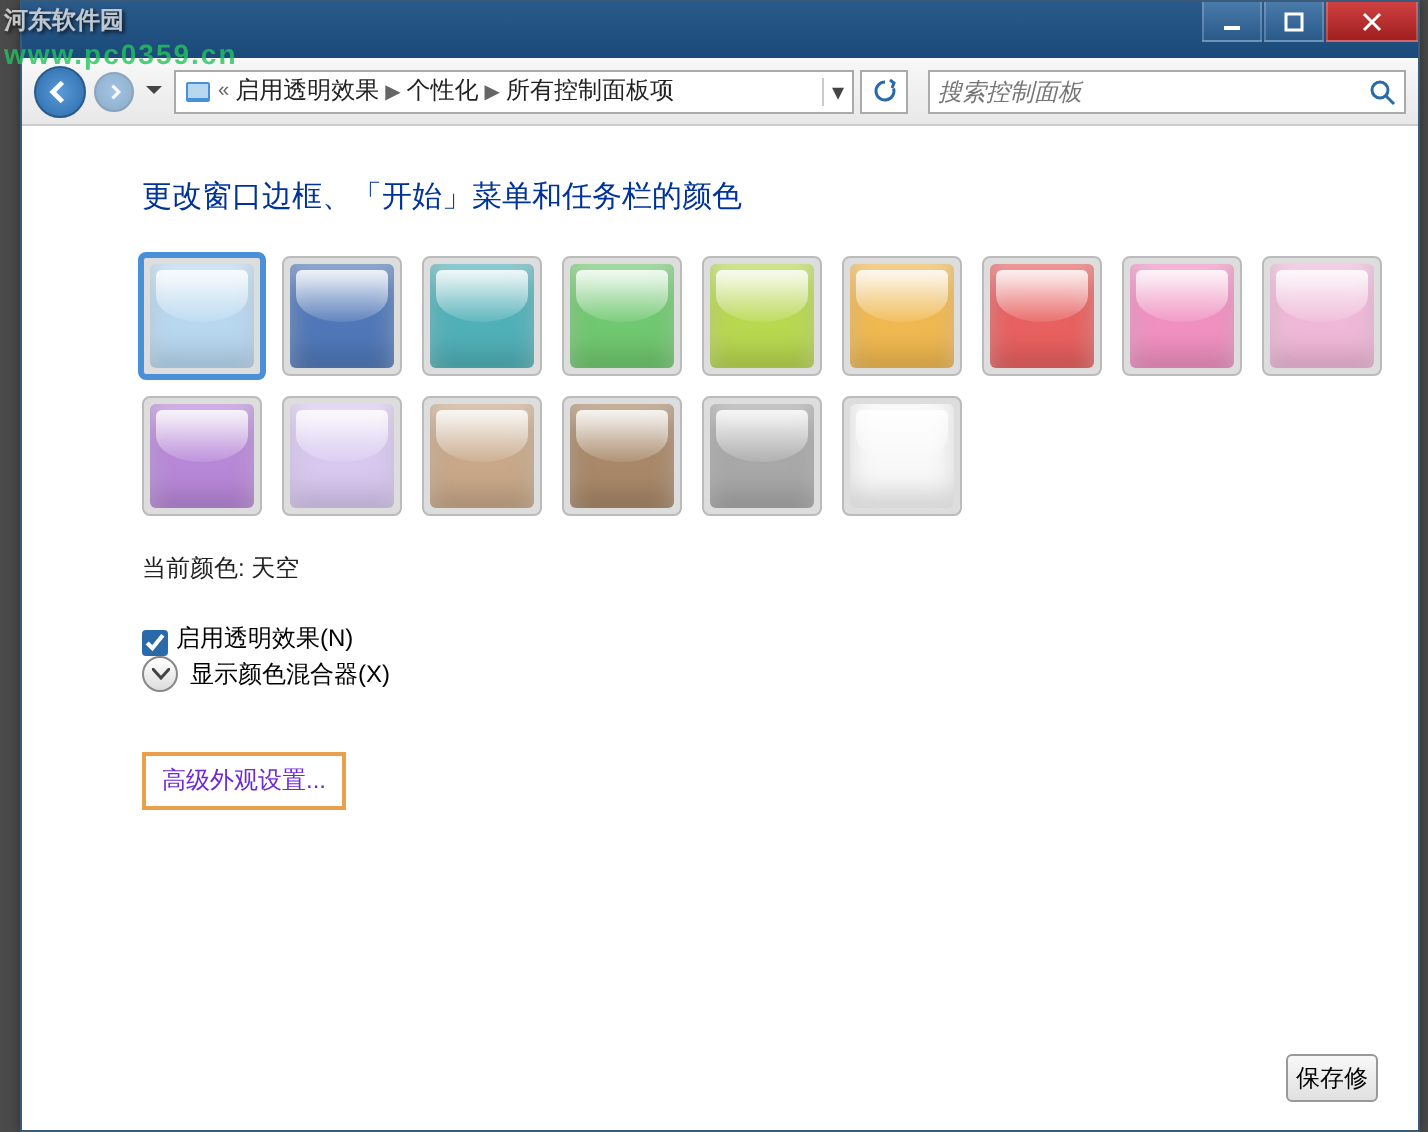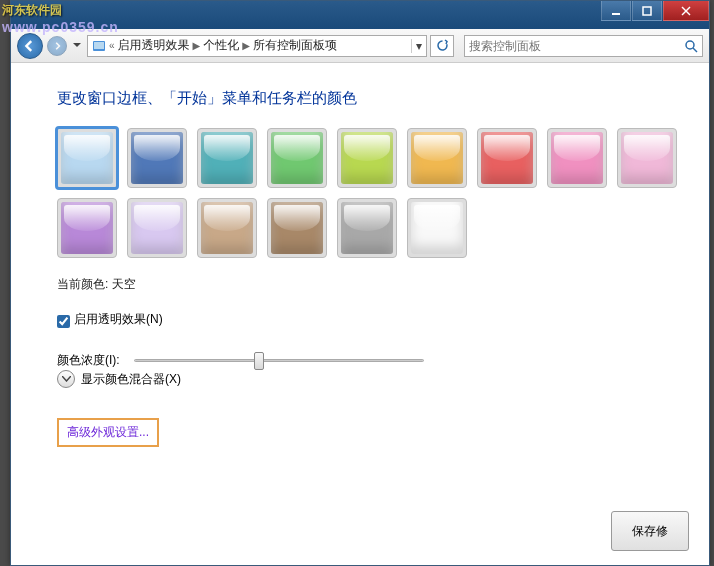--- a/index.html
+++ b/index.html
@@ -1,57 +1,57 @@
 <!DOCTYPE html>
 <html><head>
 <meta charset="utf-8">
 <style>
 *{box-sizing:border-box;margin:0;padding:0;font-family:"Microsoft YaHei","Segoe UI",sans-serif;font-size:12px}
 body{background:#4a4a4a;width:714px;height:566px;overflow:hidden;position:relative}
 .watermark{position:absolute;top:2px;left:2px;z-index:100;color:#888;font-size:20px;font-weight:bold;opacity:.8}
-.watermark .wm1{color:#fde047;text-shadow:1px 1px 2px #000}
-.watermark .wm2{color:#c4b5fd;font-size:14px;letter-spacing:1px}
+.watermark .wm1{color:#e5e5e5;text-shadow:1px 1px 2px #000}
+.watermark .wm2{color:#22c55e;font-size:14px;letter-spacing:1px}
 .win{position:absolute;top:0;left:10px;width:700px;height:566px;background:#fff;border:1px solid #3a5a7a;box-shadow:0 0 6px rgba(0,0,0,.4)}
 .titlebar{height:28px;background:linear-gradient(#2a5a8a,#1a4a7a);display:flex;justify-content:flex-end;align-items:flex-start;padding:0}
 .tb-btn{width:30px;height:20px;margin-left:1px;display:flex;align-items:center;justify-content:center;border:1px solid rgba(255,255,255,.2);border-top:none}
 .tb-min{background:linear-gradient(#4a7aaa,#2a5a8a)}
 .tb-max{background:linear-gradient(#4a7aaa,#2a5a8a)}
 .tb-close{background:linear-gradient(#d04040,#a02020);width:46px}
 .tb-btn svg{width:10px;height:10px}
 .navbar{height:34px;background:linear-gradient(#f8f8f8,#e8e8e8);border-bottom:1px solid #ccc;display:flex;align-items:center;padding:0 6px;gap:4px}
 .nav-back,.nav-fwd{width:26px;height:26px;border-radius:50%;background:radial-gradient(#5a9ad8,#2a6aa8);display:flex;align-items:center;justify-content:center;border:1px solid #2a5a8a}
 .nav-fwd{width:20px;height:20px;opacity:.5}
 .nav-dd{width:12px;height:20px;display:flex;align-items:center;justify-content:center}
 .addr{flex:0 0 340px;height:22px;border:1px solid #aaa;background:#fff;display:flex;align-items:center;padding:0 4px;gap:3px}
 .addr .sep{color:#666;font-size:10px}
 .addr span{color:#222}
 .addr .drop{margin-left:auto;border-left:1px solid #ccc;padding-left:4px;color:#444}
 .refresh{width:24px;height:22px;border:1px solid #aaa;background:#fff;display:flex;align-items:center;justify-content:center;margin-left:-1px}
 .search{flex:1;height:22px;border:1px solid #aaa;background:#fff;display:flex;align-items:center;padding:0 4px;margin-left:6px}
-.search input{border:none;outline:none;flex:1;color:#888;background:transparent}
-.content{padding:26px 30px 0 46px}
+.search input{border:none;outline:none;flex:1;color:#888;font-style:italic;background:transparent}
+.content{padding:26px 30px 0 60px}
 .heading{color:#003399;font-size:15px;margin-bottom:20px}
 .swatches{display:flex;flex-wrap:wrap;gap:10px;width:620px}
 .swatch{width:60px;height:60px;border:1px solid #bbb;border-radius:4px;position:relative;cursor:pointer;background:#ddd}
 .swatch.sel{border:3px solid #4a90d9;width:64px;height:64px;margin:-2px}
 .swatch::before{content:"";position:absolute;inset:3px;border-radius:3px;background:var(--c);box-shadow:inset 0 -8px 12px rgba(0,0,0,.15),inset 0 8px 12px rgba(255,255,255,.4)}
 .swatch::after{content:"";position:absolute;top:6px;left:6px;right:6px;height:45%;border-radius:3px 3px 50% 50%;background:linear-gradient(rgba(255,255,255,.85),rgba(255,255,255,.1))}
 .cur{margin-top:18px;color:#222}
 .cur .val{color:#222}
 .chk{margin-top:18px;display:flex;align-items:flex-end;gap:4px}
 .chk input{accent-color:#2a6aa8}
 .slider-row{margin-top:22px;display:flex;align-items:center;gap:14px}
 .slider{position:relative;width:290px;height:20px}
 .track{position:absolute;top:9px;left:0;right:0;height:3px;background:#ccc;border-radius:2px;border:1px solid #aaa}
 .thumb{position:absolute;top:2px;left:120px;width:10px;height:18px;background:linear-gradient(#f8f8f8,#d8d8d8);border:1px solid #888;border-radius:2px}
 .expand{display:flex;align-items:center;gap:6px;cursor:pointer}
 .exp-btn{width:18px;height:18px;border:1px solid #888;border-radius:50%;background:linear-gradient(#fff,#ddd);display:flex;align-items:center;justify-content:center}
 .adv{margin-top:30px;display:inline-block;padding:4px 8px;border:2px solid #e8a04a;color:#6d28d9;cursor:pointer}
 .footer{position:absolute;bottom:14px;right:20px;display:flex;gap:8px}
-.btn{height:40px;padding:0 20px;background:linear-gradient(#f8f8f8,#e0e0e0);border:1px solid #999;border-radius:3px;cursor:pointer}
+.btn{height:24px;padding:0 4px;background:linear-gradient(#f8f8f8,#e0e0e0);border:1px solid #999;border-radius:3px;cursor:pointer}
 </style>
 </head>
 <body>
 
 <div class="watermark">
   <div class="wm1">河东软件园</div>
   <div class="wm2">www.pc0359.cn</div>
 </div>
 
 <div class="win">
@@ -137,27 +137,20 @@
         <div class="swatch" title="灰" style="--c: #a8a8a8;"></div>
         <div class="swatch" title="白" style="--c: #f8f8f8;"></div>
       </div>
     <div class="cur">
       <span>当前颜色: </span><span class="val">天空</span>
     </div>
     <label class="chk">
       <input type="checkbox" checked="" style="">
       <span>启用透明效果(N)</span>
     </label>
-    <div class="slider-row">
-      <span>颜色浓度(I):</span>
-      <div class="slider">
-        <div class="track"></div>
-        <div class="thumb"></div>
-      </div>
-    </div>
     <div class="expand">
       <div class="exp-btn">
           <svg width="9" height="6" viewBox="0 0 9 6">
             <path d="M0 0l4.5 5L9 0" fill="none" stroke="#444" stroke-width="1.5"></path>
           </svg>
         </div>
       <span>显示颜色混合器(X)</span>
     </div>
     <div class="adv">高级外观设置...</div>
   </div>

